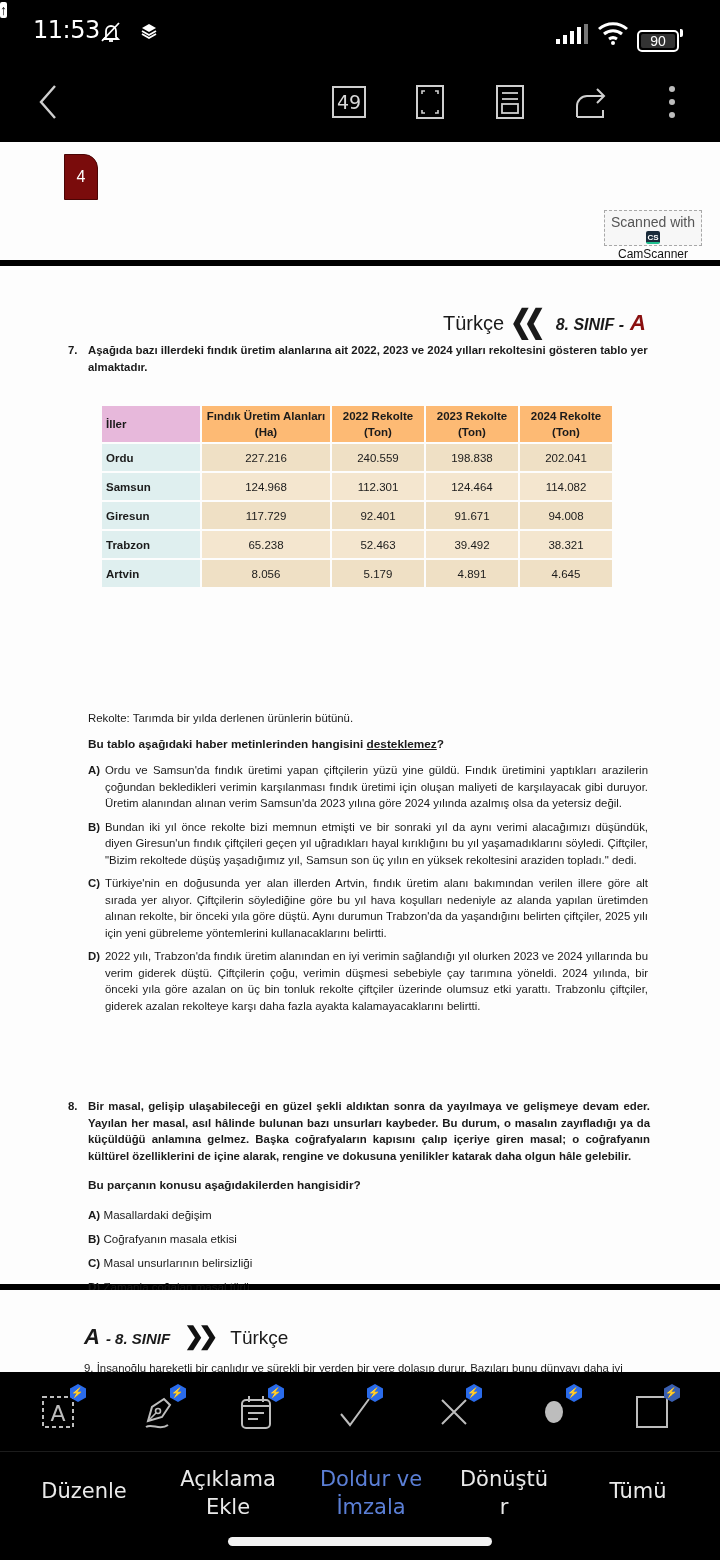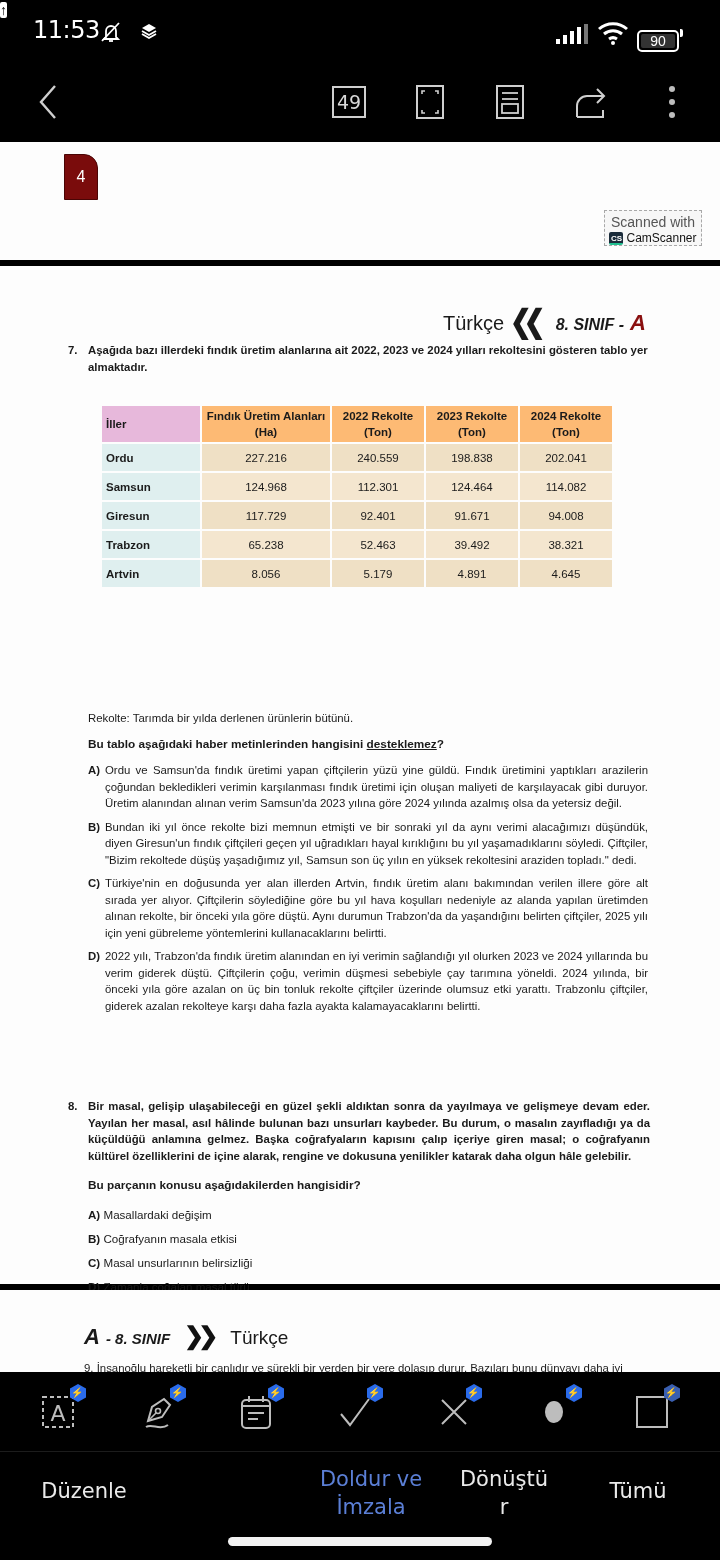--- a/index.html
+++ b/index.html
@@ -38,21 +38,21 @@
   .page-prev { top: 0; height: 118px; }
   .page-main { top: 124px; height: 1018px; }
   .page-next { top: 1148px; height: 90px; }
 
   .page-badge { position: absolute; width: 34px; height: 46px; background: #7a0c0c; color: #fff; font-size: 16px; display: flex; align-items: center; justify-content: center; border-radius: 0 14px 0 0; border: 1px solid #4a0505; }
   .badge-4 { left: 64px; top: 12px; }
   .badge-5 { left: 631px; top: 1042px; background: #7a0c0c; }
 
   .camscanner { position: absolute; width: 98px; height: 36px; border: 1px dashed #a8a8a8; background: #f7f7f7; text-align: center; }
   .camscanner .cs-top { font-size: 14px; color: #555; margin-top: 3px; }
-  .camscanner .cs-bottom { font-size: 12px; color: #111; display: flex; align-items: center; justify-content: center; gap: 3px; margin-top: 1px; }
+  .camscanner .cs-bottom { font-size: 12px; color: #111; display: flex; align-items: center; justify-content: center; gap: 3px; margin-top: 1px; flex-direction: column; }
   .cs-logo { display: inline-block; width: 14px; height: 13px; background: #1a2b3a; color: #fff; font-size: 8px; font-weight: bold; line-height: 13px; border-radius: 2px; border-bottom: 2px solid #1fbf8f; }
   .cs-1 { left: 604px; top: 68px; }
   .cs-2 { left: 604px; top: 1094px; }
 
   .page-header { position: absolute; right: 74px; top: 40px; display: flex; align-items: baseline; gap: 6px; }
   .ph-subject { font-size: 20px; color: #1a1a1a; }
   .ph-chev { font-size: 26px; font-weight: bold; color: #1a1a1a; letter-spacing: -8px; margin-right: 12px; transform: scaleY(1.2); }
   .ph-grade { font-size: 16px; font-style: italic; font-weight: bold; color: #1a1a1a; }
   .ph-section { font-size: 22px; font-style: italic; font-weight: bold; color: #8a1010; }
 
@@ -359,17 +359,18 @@
   <div class="tool t7">
     <svg width="36" height="36" viewBox="0 0 36 36">
         <rect x="3" y="3" width="30" height="30" fill="none" stroke="#bdbdbd" stroke-width="2"></rect>
       </svg>
     <span class="bolt" style="background:#3a5fb0">⚡</span>
   </div>
 </div>
 
 <div class="bottom-nav">
   <div class="nav-item n1"><span>Düzenle</span></div>
+  <div class="nav-item n2"><span>Açıklama</span><br><span>Ekle</span></div>
   <div class="nav-item n4"><span>Dönüştü</span><br><span>r</span></div>
   <div class="nav-item n3 active" style="color: rgb(91, 127, 214);"><span>Doldur ve</span><br><span>İmzala</span></div>
   <div class="nav-item n5"><span>Tümü</span></div>
 </div>
 <div class="home-indicator"></div>
 
 </body></html>

